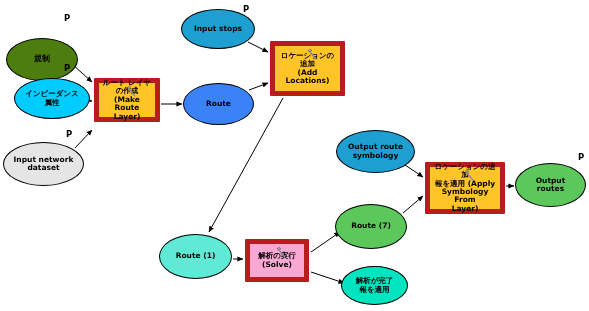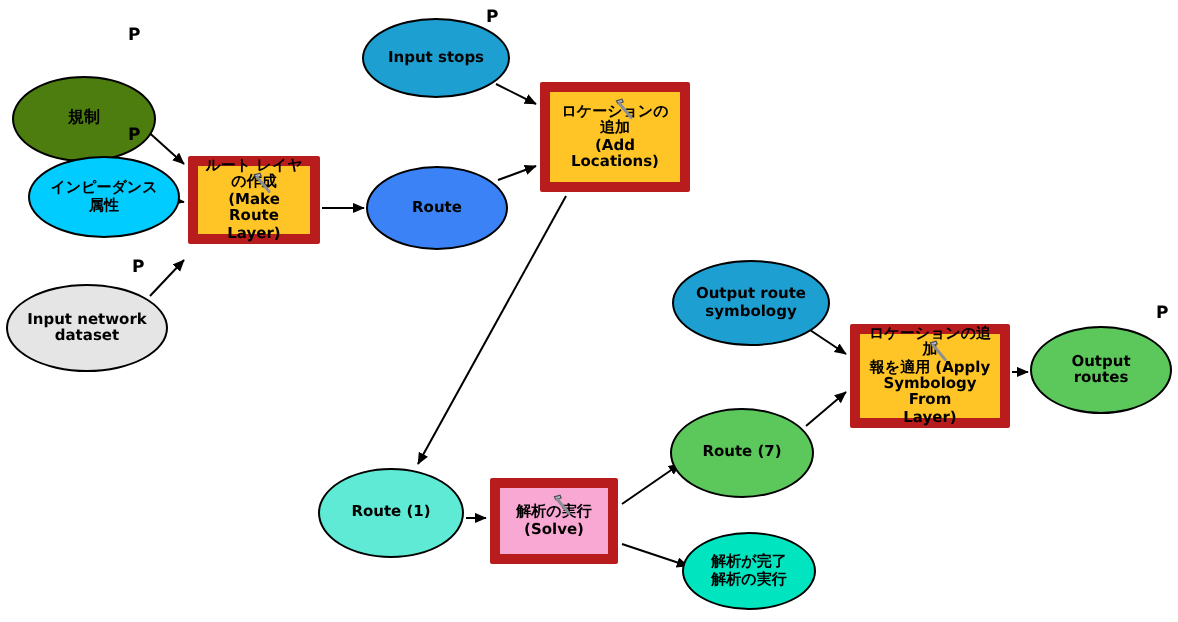--- a/index.html
+++ b/index.html
@@ -138,21 +138,21 @@
       <div class="node rect" style="left: 245px; top: 239px; width: 64px; height: 43px; background: #f9a8d4; font-size: 7.5px;">
         <span class="label">解析の実行
 (Solve)</span>
       </div>
       <div class="tool-mark" style="left: 275px; top: 243px;"><svg width="13" height="11" viewBox="0 0 13 11">
           <path d="M2.2,1.4 L5.0,0.6 L5.6,2.0 L3.0,2.9 Z" fill="#b9bcc2" stroke="#4a4d52" stroke-width="0.6"></path>
           <path d="M3.6,2.6 L9.6,9.8" stroke="#8b8e94" stroke-width="1.5" stroke-linecap="round"></path>
         </svg></div>
       <div class="node ellipse" style="left: 341px; top: 266px; width: 67px; height: 39px; background: rgb(0, 229, 192); font-size: 7.5px;">
         <span class="label">解析が完了
-解析の実行</span>
+報を適用</span>
       </div>
       <div class="node ellipse" style="left: 335px; top: 204px; width: 72px; height: 45px; background: rgb(92, 200, 92); font-size: 7.5px;">
         <span class="label">Route (7)</span>
       </div>
       <div class="node ellipse" style="left: 336px; top: 130px; width: 79px; height: 43px; background: rgb(30, 159, 210); font-size: 7.5px;">
         <span class="label">Output route
 symbology</span>
       </div>
       <div class="node rect" style="left: 425px; top: 162px; width: 80px; height: 52px; background: rgb(255, 196, 37); font-size: 7.5px;">
         <span class="label">ロケーションの追加

